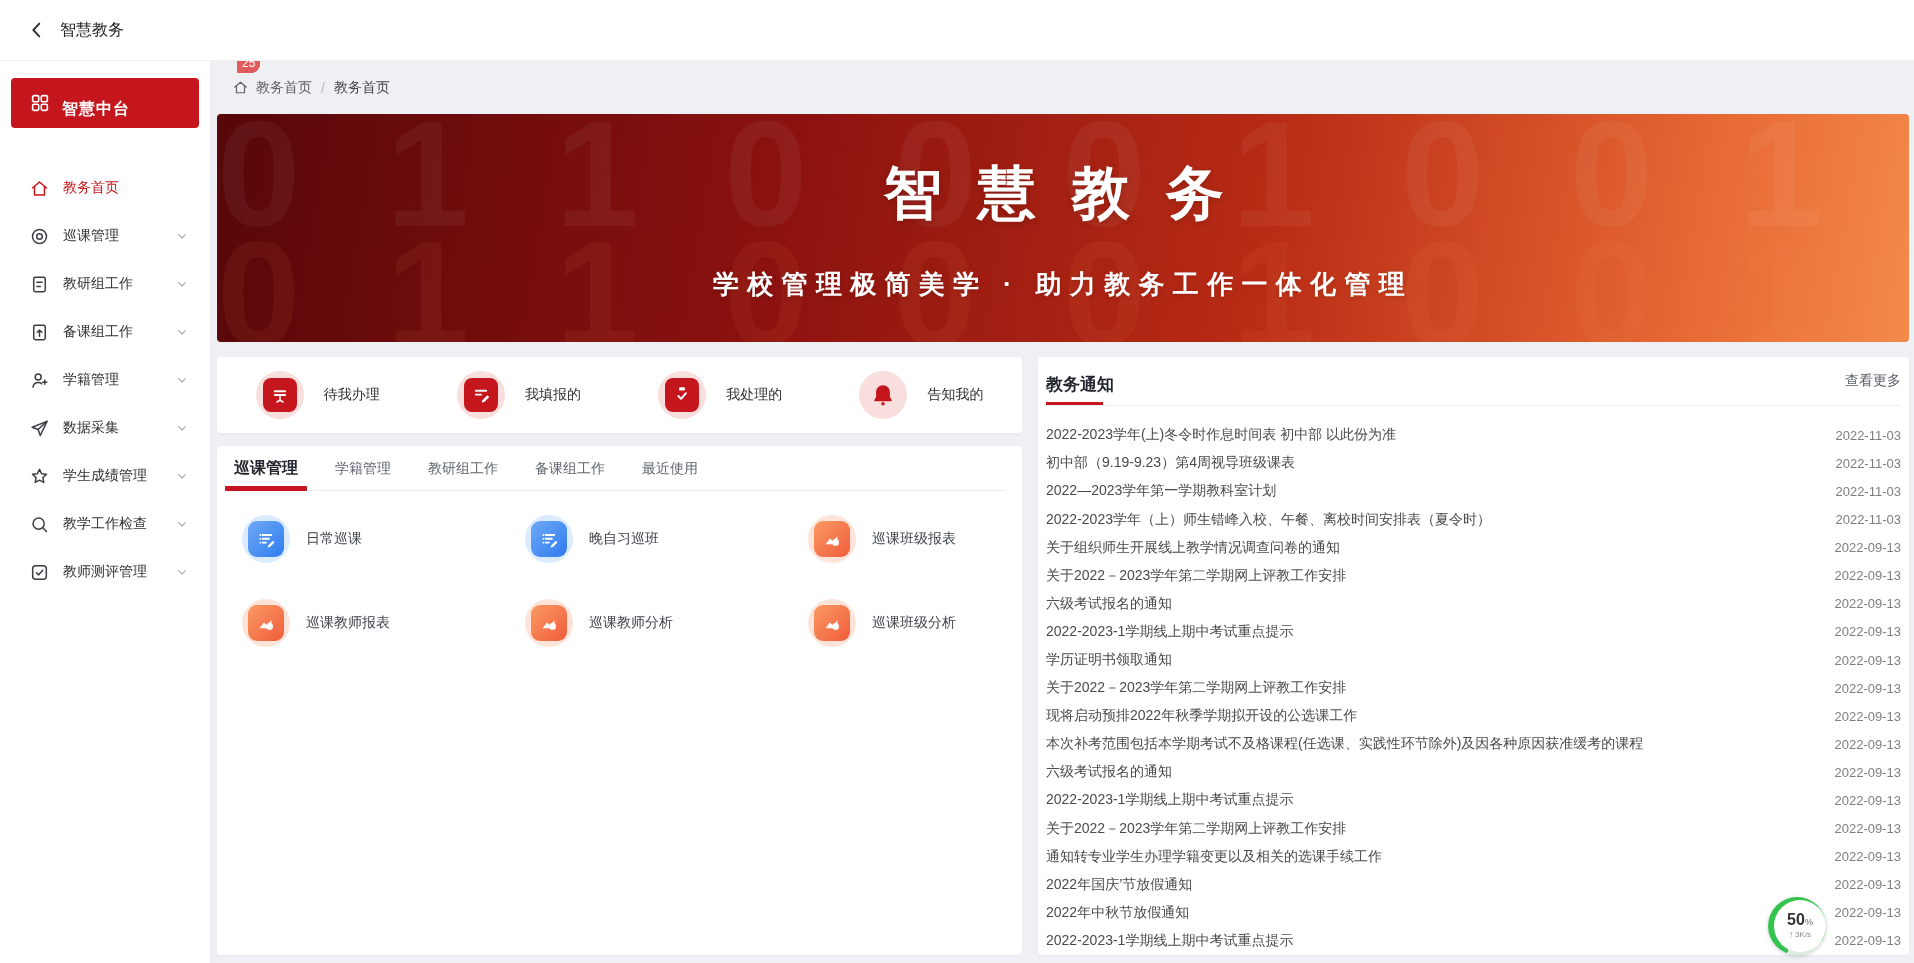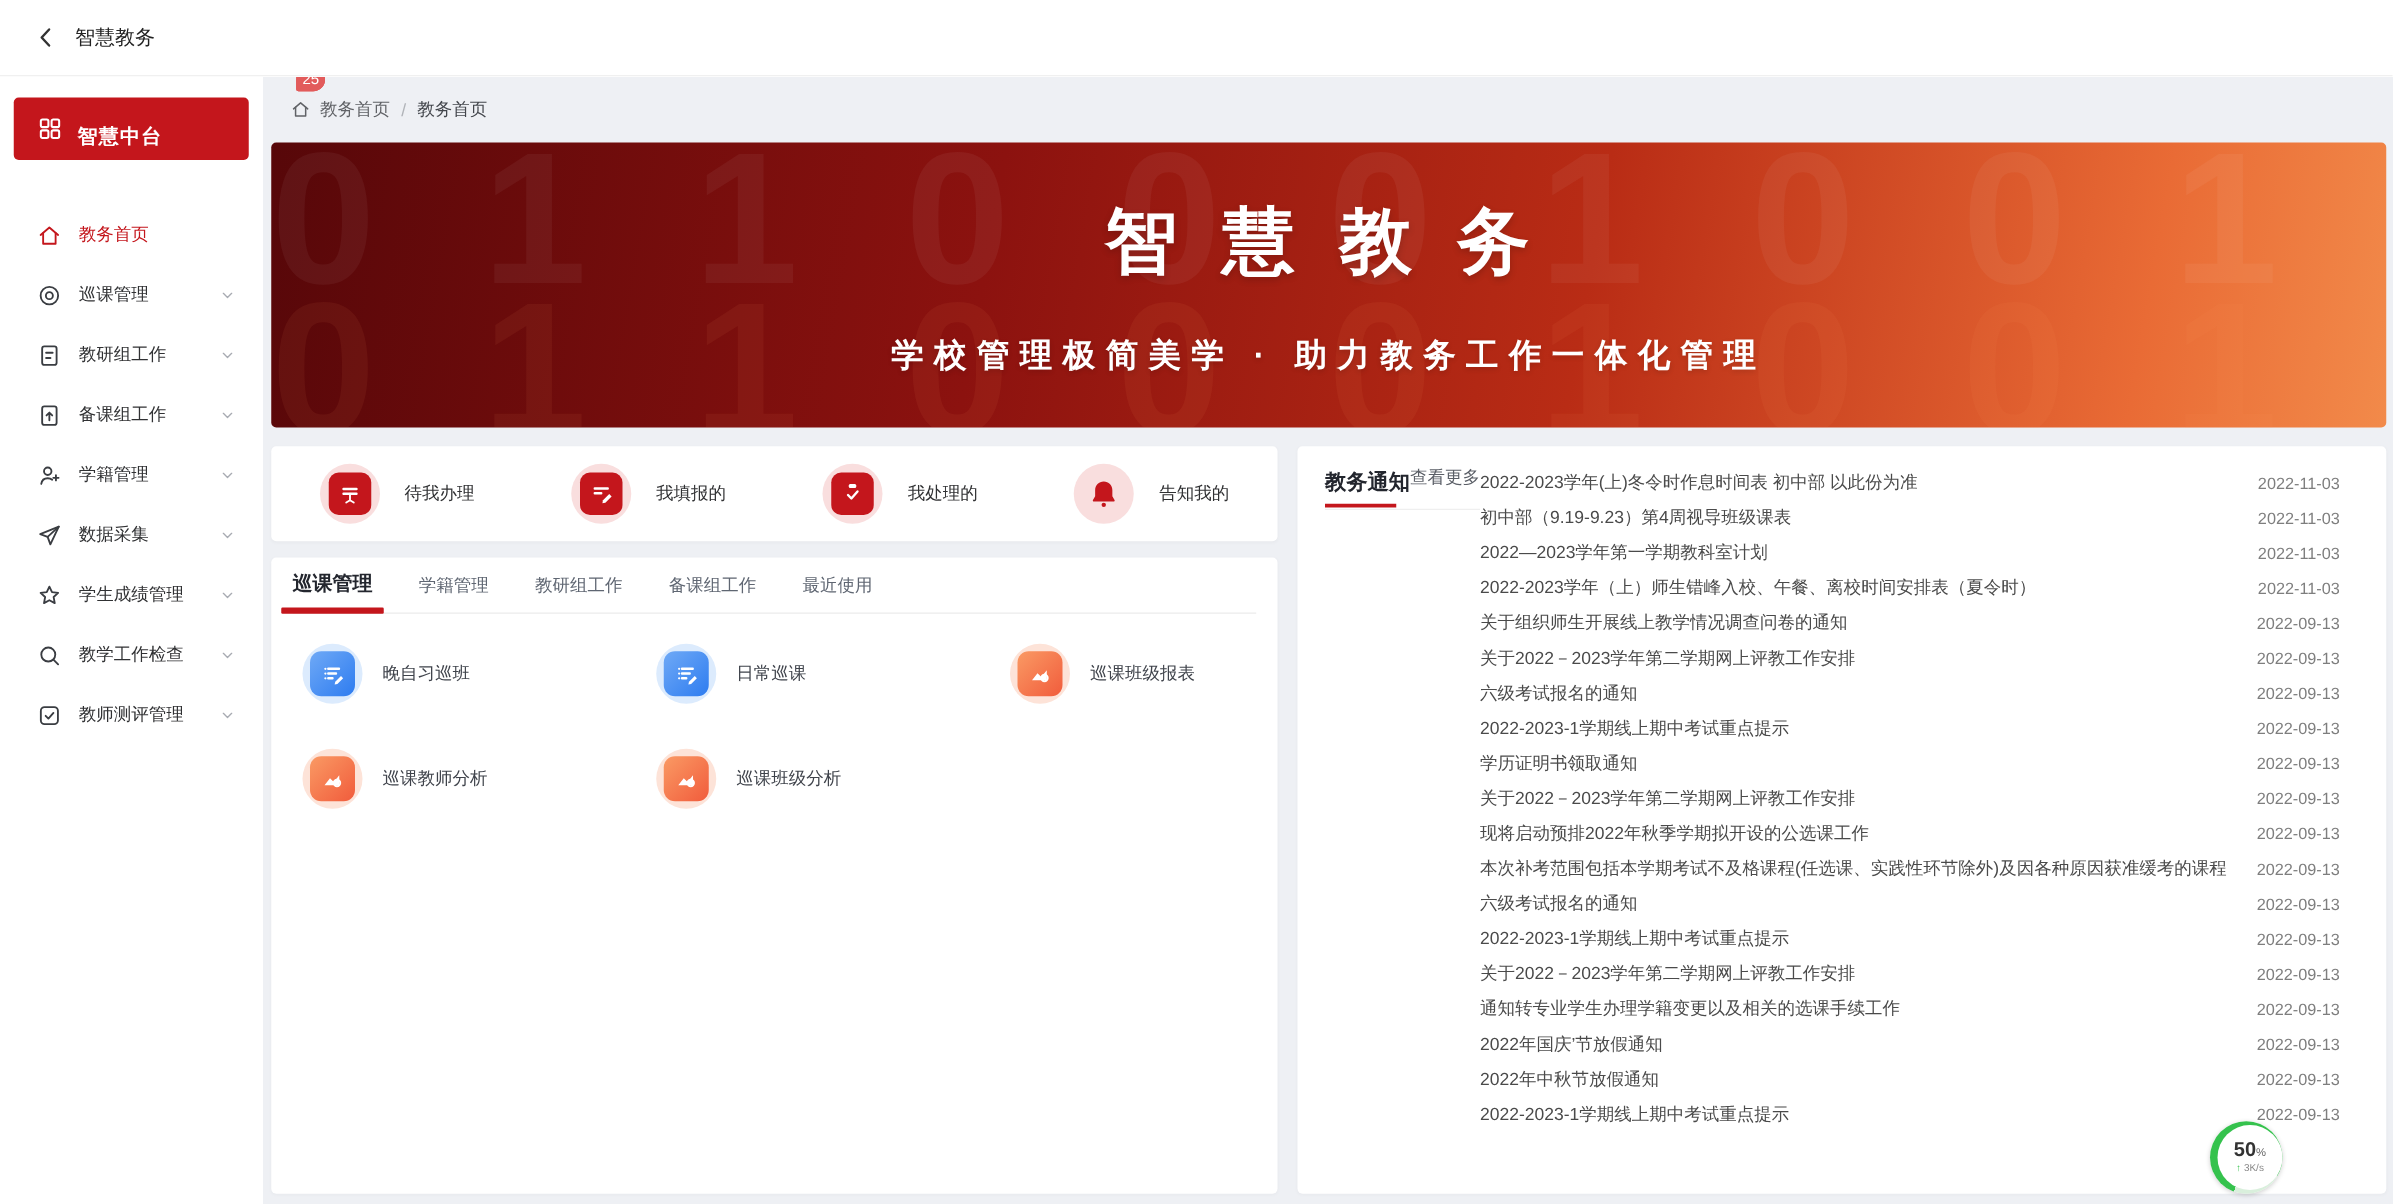--- a/index.html
+++ b/index.html
@@ -82,21 +82,21 @@
   .app-iconwrap.blue::before { background:var(--blue-halo); }
   .app-iconwrap.orange::before { background:var(--orange-halo); }
   .app-sq { position:relative; width:36px; height:36px; border-radius:9px;
     display:flex; align-items:center; justify-content:center; }
   .app-iconwrap.blue .app-sq { background:linear-gradient(135deg,#6fa9f6,#2e7cf0); }
   .app-iconwrap.orange .app-sq { background:linear-gradient(135deg,#fa9a64,#f15c3c); }
   .app-sq svg { width:24px; height:24px; }
   .app-label { font-size:14px; color:#3f434b; margin-left:16px; }
 
   
-  .notices { height:100%; padding:0 22px; overflow:hidden; display:flex; flex-direction:row; }
+  .notices { height:100%; padding:0 8px; overflow:hidden; display:flex; flex-direction:column; }
   .notice-head { height:51px; display:flex; align-items:center; justify-content:space-between; border-bottom:1px solid #efefef; }
   .notice-title { position:relative; font-size:17px; font-weight:bold; color:#23262e; padding-top:6px; }
   .notice-title::after { content:""; position:absolute; left:0; bottom:-9px; width:57px; height:3px; background:var(--accent); }
   .notice-more { font-size:14px; color:#5a5e66; cursor:pointer; }
   .notice-list { list-style:none; padding-top:15px; }
   .notice-row { height:28.1px; display:flex; align-items:center; justify-content:space-between; cursor:pointer; }
   .notice-row .n-title { font-size:14px; color:#4a4a4a; white-space:nowrap; overflow:hidden; text-overflow:ellipsis; }
   .notice-row .n-date { font-size:13px; color:#7e7e7e; margin-left:24px; flex-shrink:0; }
 
   
@@ -398,74 +398,85 @@
                     <g stroke="#fff" fill="none" stroke-width="1.9" stroke-linecap="round" stroke-linejoin="round">
                       <path d="M8.6 8h8.6M8.6 11.8h6.2M8.6 15.6h3.4"></path>
                     </g>
                     <circle cx="6.3" cy="8" r="0.9" fill="#fff"></circle>
                     <circle cx="6.3" cy="11.8" r="0.9" fill="#fff"></circle>
                     <circle cx="6.3" cy="15.6" r="0.9" fill="#fff"></circle>
                     <path d="m14.2 18.4 4.6-4.6 1.7 1.7-4.6 4.6-2.2.5z" fill="#fff"></path>
                   </svg>
                 </span>
               </span>
-              <span class="app-label">晚自习巡班</span>
+              <span class="app-label">日常巡课</span>
             </div>
 
             <div class="app-item">
               <span class="app-iconwrap blue">
                 <span class="app-sq">
                   <svg viewBox="0 0 24 24">
                     <g stroke="#fff" fill="none" stroke-width="1.9" stroke-linecap="round" stroke-linejoin="round">
                       <path d="M8.6 8h8.6M8.6 11.8h6.2M8.6 15.6h3.4"></path>
                     </g>
                     <circle cx="6.3" cy="8" r="0.9" fill="#fff"></circle>
                     <circle cx="6.3" cy="11.8" r="0.9" fill="#fff"></circle>
                     <circle cx="6.3" cy="15.6" r="0.9" fill="#fff"></circle>
                     <path d="m14.2 18.4 4.6-4.6 1.7 1.7-4.6 4.6-2.2.5z" fill="#fff"></path>
                   </svg>
                 </span>
               </span>
-              <span class="app-label">日常巡课</span>
+              <span class="app-label">晚自习巡班</span>
             </div>
 
             <div class="app-item">
               <span class="app-iconwrap orange">
                 <span class="app-sq">
                   <svg viewBox="0 0 24 24">
                     <path d="M5.6 17.2 10 11.6l3.1 3 4.3-5.4.1 8z" fill="#fff"></path>
                     <circle cx="15.6" cy="15.4" r="2.6" fill="none" stroke="#fff" stroke-width="1.5"></circle>
                   </svg>
                 </span>
               </span>
               <span class="app-label">巡课班级报表</span>
             </div>
 
-
             <div class="app-item">
               <span class="app-iconwrap orange">
                 <span class="app-sq">
                   <svg viewBox="0 0 24 24">
                     <path d="M5.6 17.2 10 11.6l3.1 3 4.3-5.4.1 8z" fill="#fff"></path>
                     <circle cx="15.6" cy="15.4" r="2.6" fill="none" stroke="#fff" stroke-width="1.5"></circle>
                   </svg>
                 </span>
               </span>
-              <span class="app-label">巡课教师分析</span>
+              <span class="app-label">巡课教师报表</span>
             </div>
 
             <div class="app-item">
               <span class="app-iconwrap orange">
                 <span class="app-sq">
                   <svg viewBox="0 0 24 24">
                     <path d="M5.6 17.2 10 11.6l3.1 3 4.3-5.4.1 8z" fill="#fff"></path>
                     <circle cx="15.6" cy="15.4" r="2.6" fill="none" stroke="#fff" stroke-width="1.5"></circle>
                   </svg>
                 </span>
               </span>
+              <span class="app-label">巡课教师分析</span>
+            </div>
+
+            <div class="app-item">
+              <span class="app-iconwrap orange">
+                <span class="app-sq">
+                  <svg viewBox="0 0 24 24">
+                    <path d="M5.6 17.2 10 11.6l3.1 3 4.3-5.4.1 8z" fill="#fff"></path>
+                    <circle cx="15.6" cy="15.4" r="2.6" fill="none" stroke="#fff" stroke-width="1.5"></circle>
+                  </svg>
+                </span>
+              </span>
               <span class="app-label">巡课班级分析</span>
             </div>
           </div>
       </div>
     </div>
 
     <div class="col-right">
       <div class="card notices">
         <div class="notice-head">
           <span class="notice-title">教务通知</span>

